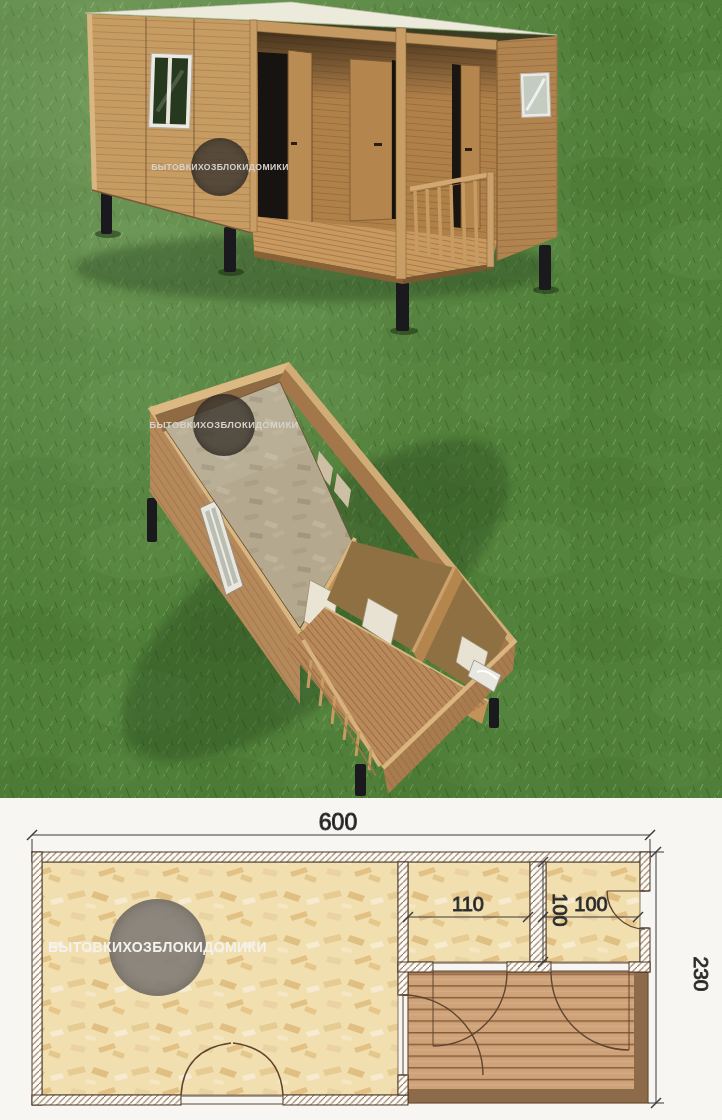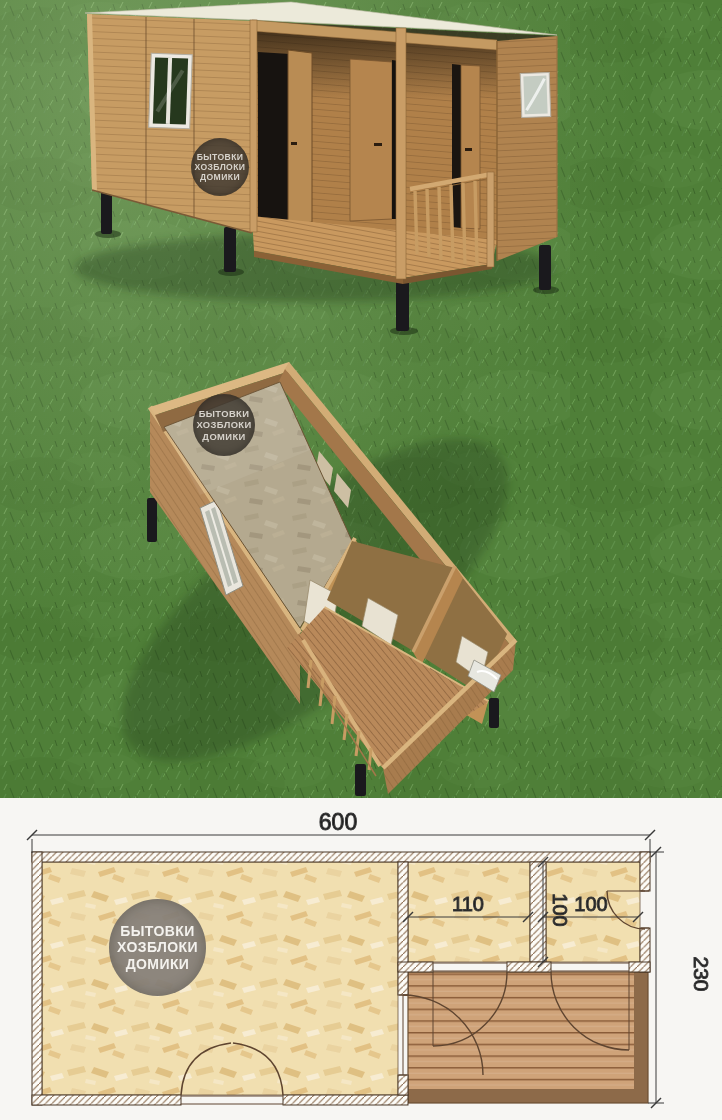--- a/index.html
+++ b/index.html
@@ -1,20 +1,20 @@
 <!DOCTYPE html>
 <html><head>
 <meta charset="utf-8">
 <style>
   html,body{margin:0;padding:0;background:#ffffff;}
   .canvas{position:relative;width:722px;height:1120px;overflow:hidden;background:#f7f6f3;font-family:"Liberation Sans",sans-serif;}
   .scene,.plansvg{position:absolute;left:0;display:block;}
   .scene{top:0;}
   .plansvg{top:798px;}
-  .wm{position:absolute;border-radius:50%;display:flex;flex-direction:column;align-items:center;justify-content:center;text-align:center;font-weight:700;line-height:1.18;letter-spacing:.4px;}
+  .wm{position:absolute;border-radius:50%;display:flex;flex-direction:row;align-items:center;justify-content:center;text-align:center;font-weight:700;line-height:1.18;letter-spacing:.4px;}
   .wm span{display:block;white-space:nowrap;}
   .wm-render{background:rgba(62,56,49,.82);color:#d6d2cb;box-shadow:inset 0 0 10px rgba(0,0,0,.35);}
   .wm-top{left:191px;top:138px;width:58px;height:58px;font-size:8.6px;}
   .wm-mid{left:193px;top:394px;width:62px;height:62px;font-size:9.4px;}
   .wm-plan{left:109px;top:899px;width:97px;height:97px;font-size:14px;background:rgba(133,127,120,.93);color:#f4f2ee;box-shadow:inset 0 0 14px rgba(40,36,30,.35);}
   .dimtxt{fill:#1c1c1c;font-family:"Liberation Sans",sans-serif;}
 </style>
 </head>
 <body>
 

